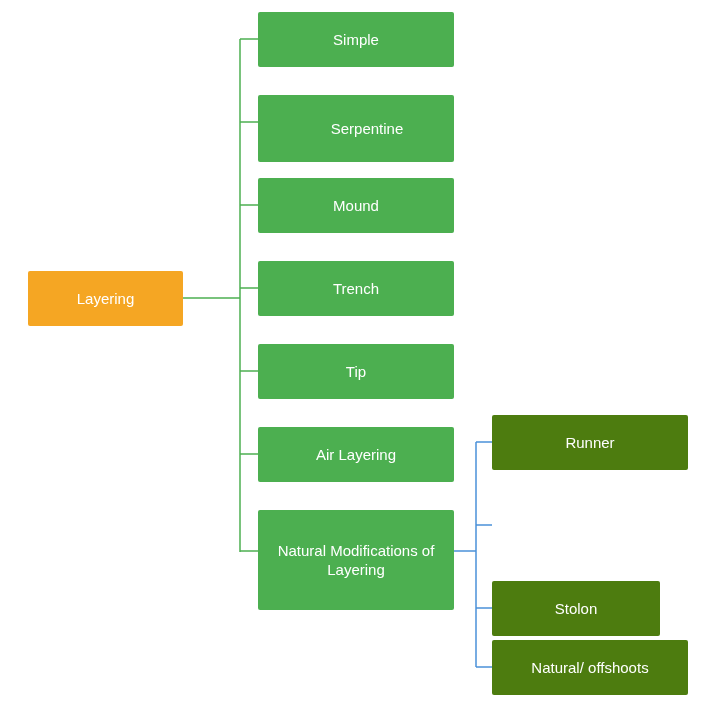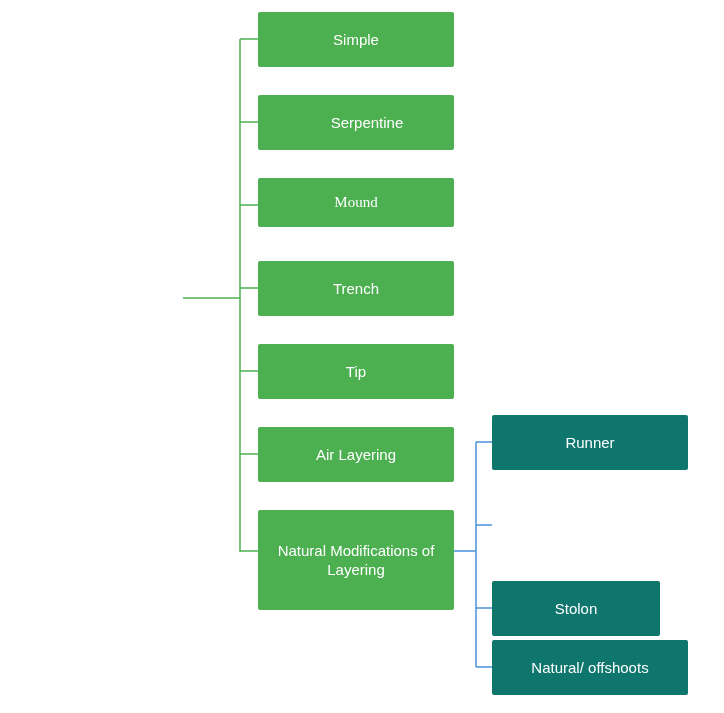--- a/index.html
+++ b/index.html
@@ -31,21 +31,21 @@
     }
     .node-root {
       background: #F5A623;
       color: #ffffff;
     }
     .node-green {
       background: #4CAF50;
       color: #ffffff;
     }
     .node-blue {
-      background: #0f766e;
+      background: #4d7c0f;
       color: #ffffff;
     }
     svg.connectors {
       position: absolute;
       top: 0;
       left: 0;
       width: 724px;
       height: 713px;
       pointer-events: none;
     }
@@ -87,24 +87,25 @@
 
     <line class="blue-line" x1="476" y1="442" x2="492" y2="442"></line>
 
     <line class="blue-line" x1="476" y1="525" x2="492" y2="525"></line>
 
     <line class="blue-line" x1="476" y1="608" x2="492" y2="608"></line>
 
     <line class="blue-line" x1="476" y1="667" x2="492" y2="667"></line>
   </svg>
 
+  <div class="node node-root" style="left:28px;top:271px;width:155px;height:55px;">Layering</div>
 
   <div class="node node-green" style="left:258px;top:12px;width:196px;height:55px;">Simple</div>
-  <div class="node node-green" style="left:258px;top:95px;width:196px;height:55px;padding-left:32px;">Serpentine</div>
-  <div class="node node-green" style="left:258px;top:178px;width:196px;height:49px;font-family:Liberation Serif, serif;">Mound</div>
+  <div class="node node-green" style="left:258px;top:95px;width:196px;height:67px;padding-left:32px;">Serpentine</div>
+  <div class="node node-green" style="left:258px;top:178px;width:196px;height:55px;">Mound</div>
   <div class="node node-green" style="left:258px;top:261px;width:196px;height:55px;">Trench</div>
   <div class="node node-green" style="left:258px;top:344px;width:196px;height:55px;">Tip</div>
   <div class="node node-green" style="left:258px;top:427px;width:196px;height:55px;">Air Layering</div>
   <div class="node node-green" style="left:258px;top:510px;width:196px;height:100px;">Natural Modifications of Layering</div>
 
   <div class="node node-blue" style="left:492px;top:415px;width:196px;height:55px;">Runner</div>
   <div class="node node-blue" style="left:492px;top:581px;width:168px;height:55px;">Stolon</div>
   <div class="node node-blue" style="left:492px;top:640px;width:196px;height:55px;">Natural/ offshoots</div>
 </div>
 

